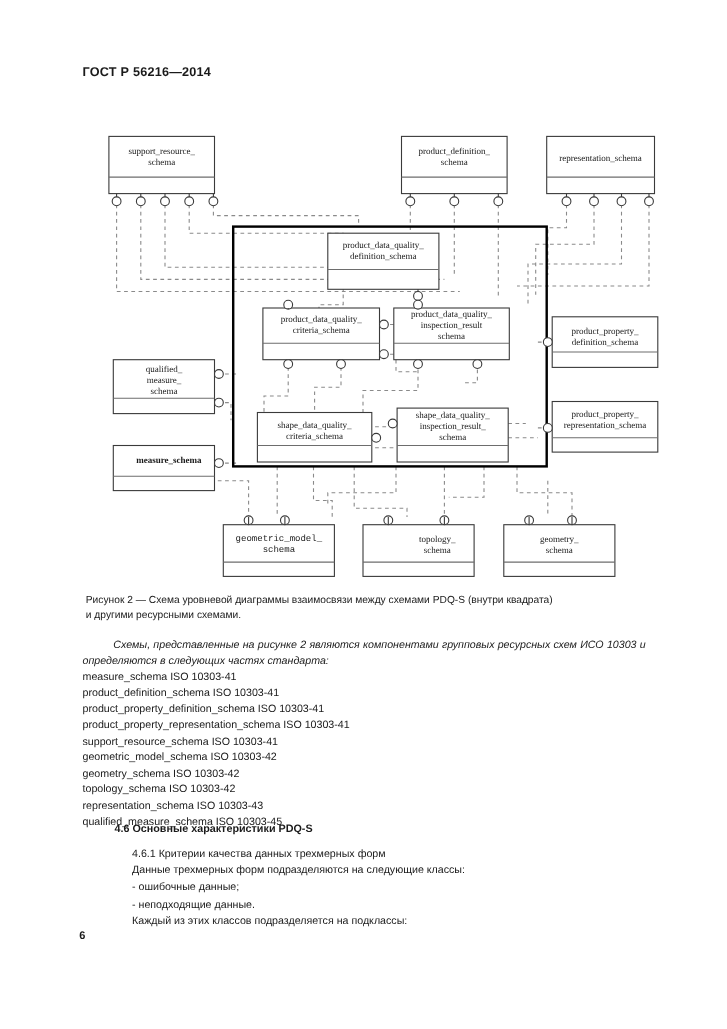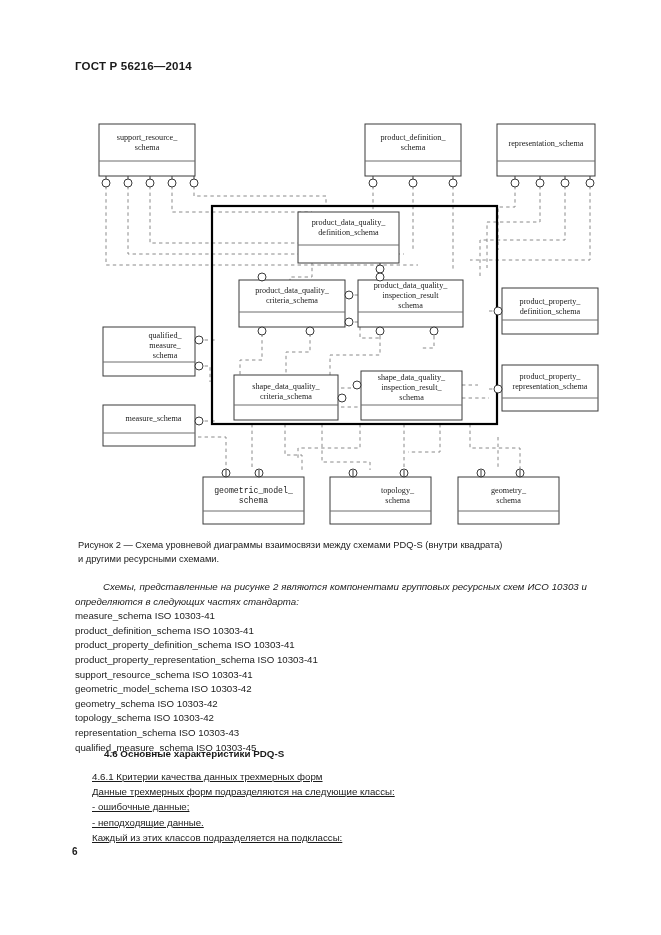--- a/index.html
+++ b/index.html
@@ -80,26 +80,25 @@
   }
   .section-head {
     position: absolute;
     left: 104px;
     top: 748px;
     font-size: 9.8px;
     font-weight: bold;
   }
   .tail-block {
     position: absolute;
-    left: 92px;
+    left: 120px;
     top: 769px;
     width: 470px;
     font-size: 9.7px;
     line-height: 15.2px;
-    text-decoration: underline;
   }
   .tail-block div { white-space: nowrap; }
   .page-number {
     position: absolute;
     left: 72px;
     top: 846px;
     font-size: 10px;
     font-weight: bold;
   }
 
@@ -343,25 +342,25 @@
   <div class="box-label" style="left:358px; top:281px; width:105px;">product_data_quality_
 inspection_result
 schema</div>
 
   <div class="box-label" style="left:502px; top:297px; width:96px;">product_property_
 definition_schema</div>
 
   <div class="box-label" style="left:502px; top:372px; width:96px;">product_property_
 representation_schema</div>
 
-  <div class="box-label" style="left:103px; top:331px; width:92px;padding-left:16px;">qualified_
+  <div class="box-label" style="left:103px; top:331px; width:92px;">qualified_
 measure_
 schema</div>
 
-  <div class="box-label" style="left:103px; top:414px; width:101px;">measure_schema</div>
+  <div class="box-label" style="left:103px; top:414px; width:101px;font-weight:bold;">measure_schema</div>
 
   <div class="box-label" style="left:234px; top:382px; width:104px;">shape_data_quality_
 criteria_schema</div>
 
   <div class="box-label" style="left:361px; top:373px; width:101px;">shape_data_quality_
 inspection_result_
 schema</div>
 
   <div class="box-label" style="left:203px; top:486px; width:101px;font-family:Liberation Mono, monospace;">geometric_model_
 schema</div>

